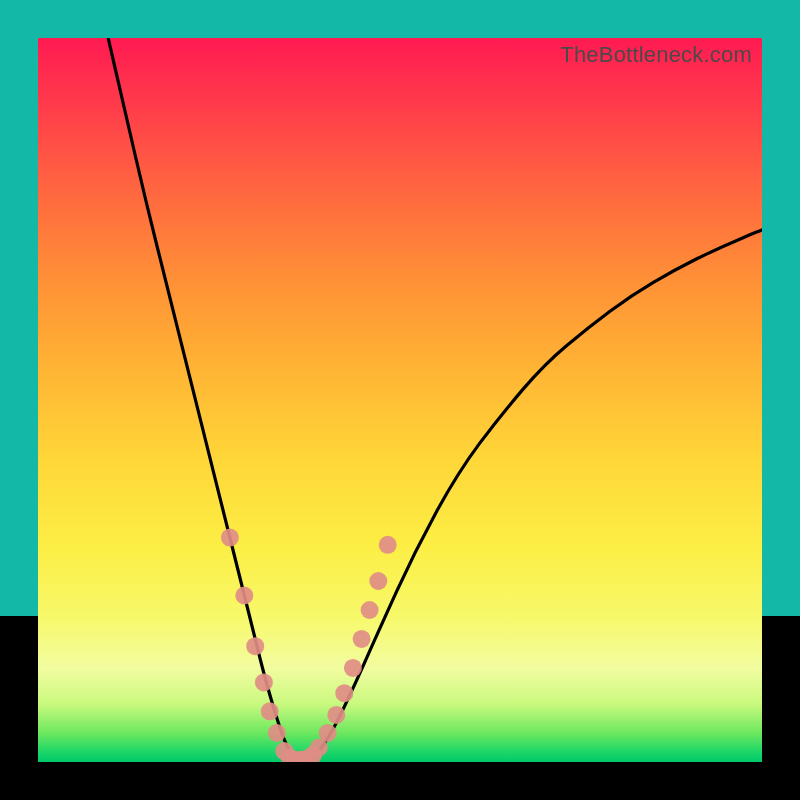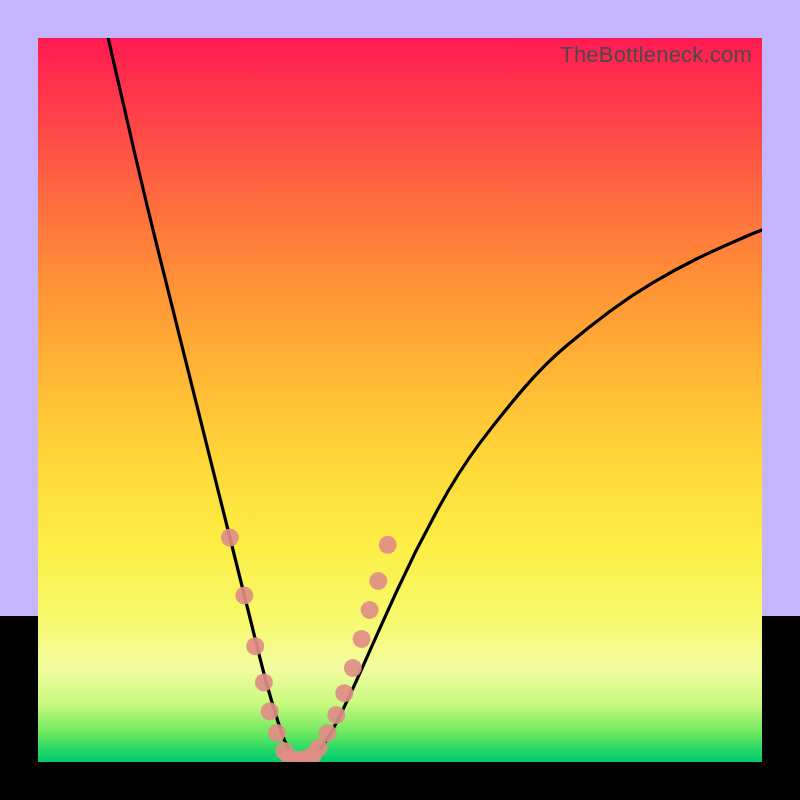--- a/index.html
+++ b/index.html
@@ -8,21 +8,21 @@
     width: 800px;
     height: 800px;
     overflow: hidden;
     background: #000;
     font-family: Arial, Helvetica, sans-serif;
   }
   .frame {
     position: absolute;
     left: 0; top: 0;
     width: 800px; height: 616px;
-    background: #c4b5fd;
+    background: #14b8a6;
   }
   .plot {
     position: absolute;
     left: 38px;
     top: 38px;
     width: 724px;
     height: 724px;
     overflow: hidden;
   }
   .gradient {

